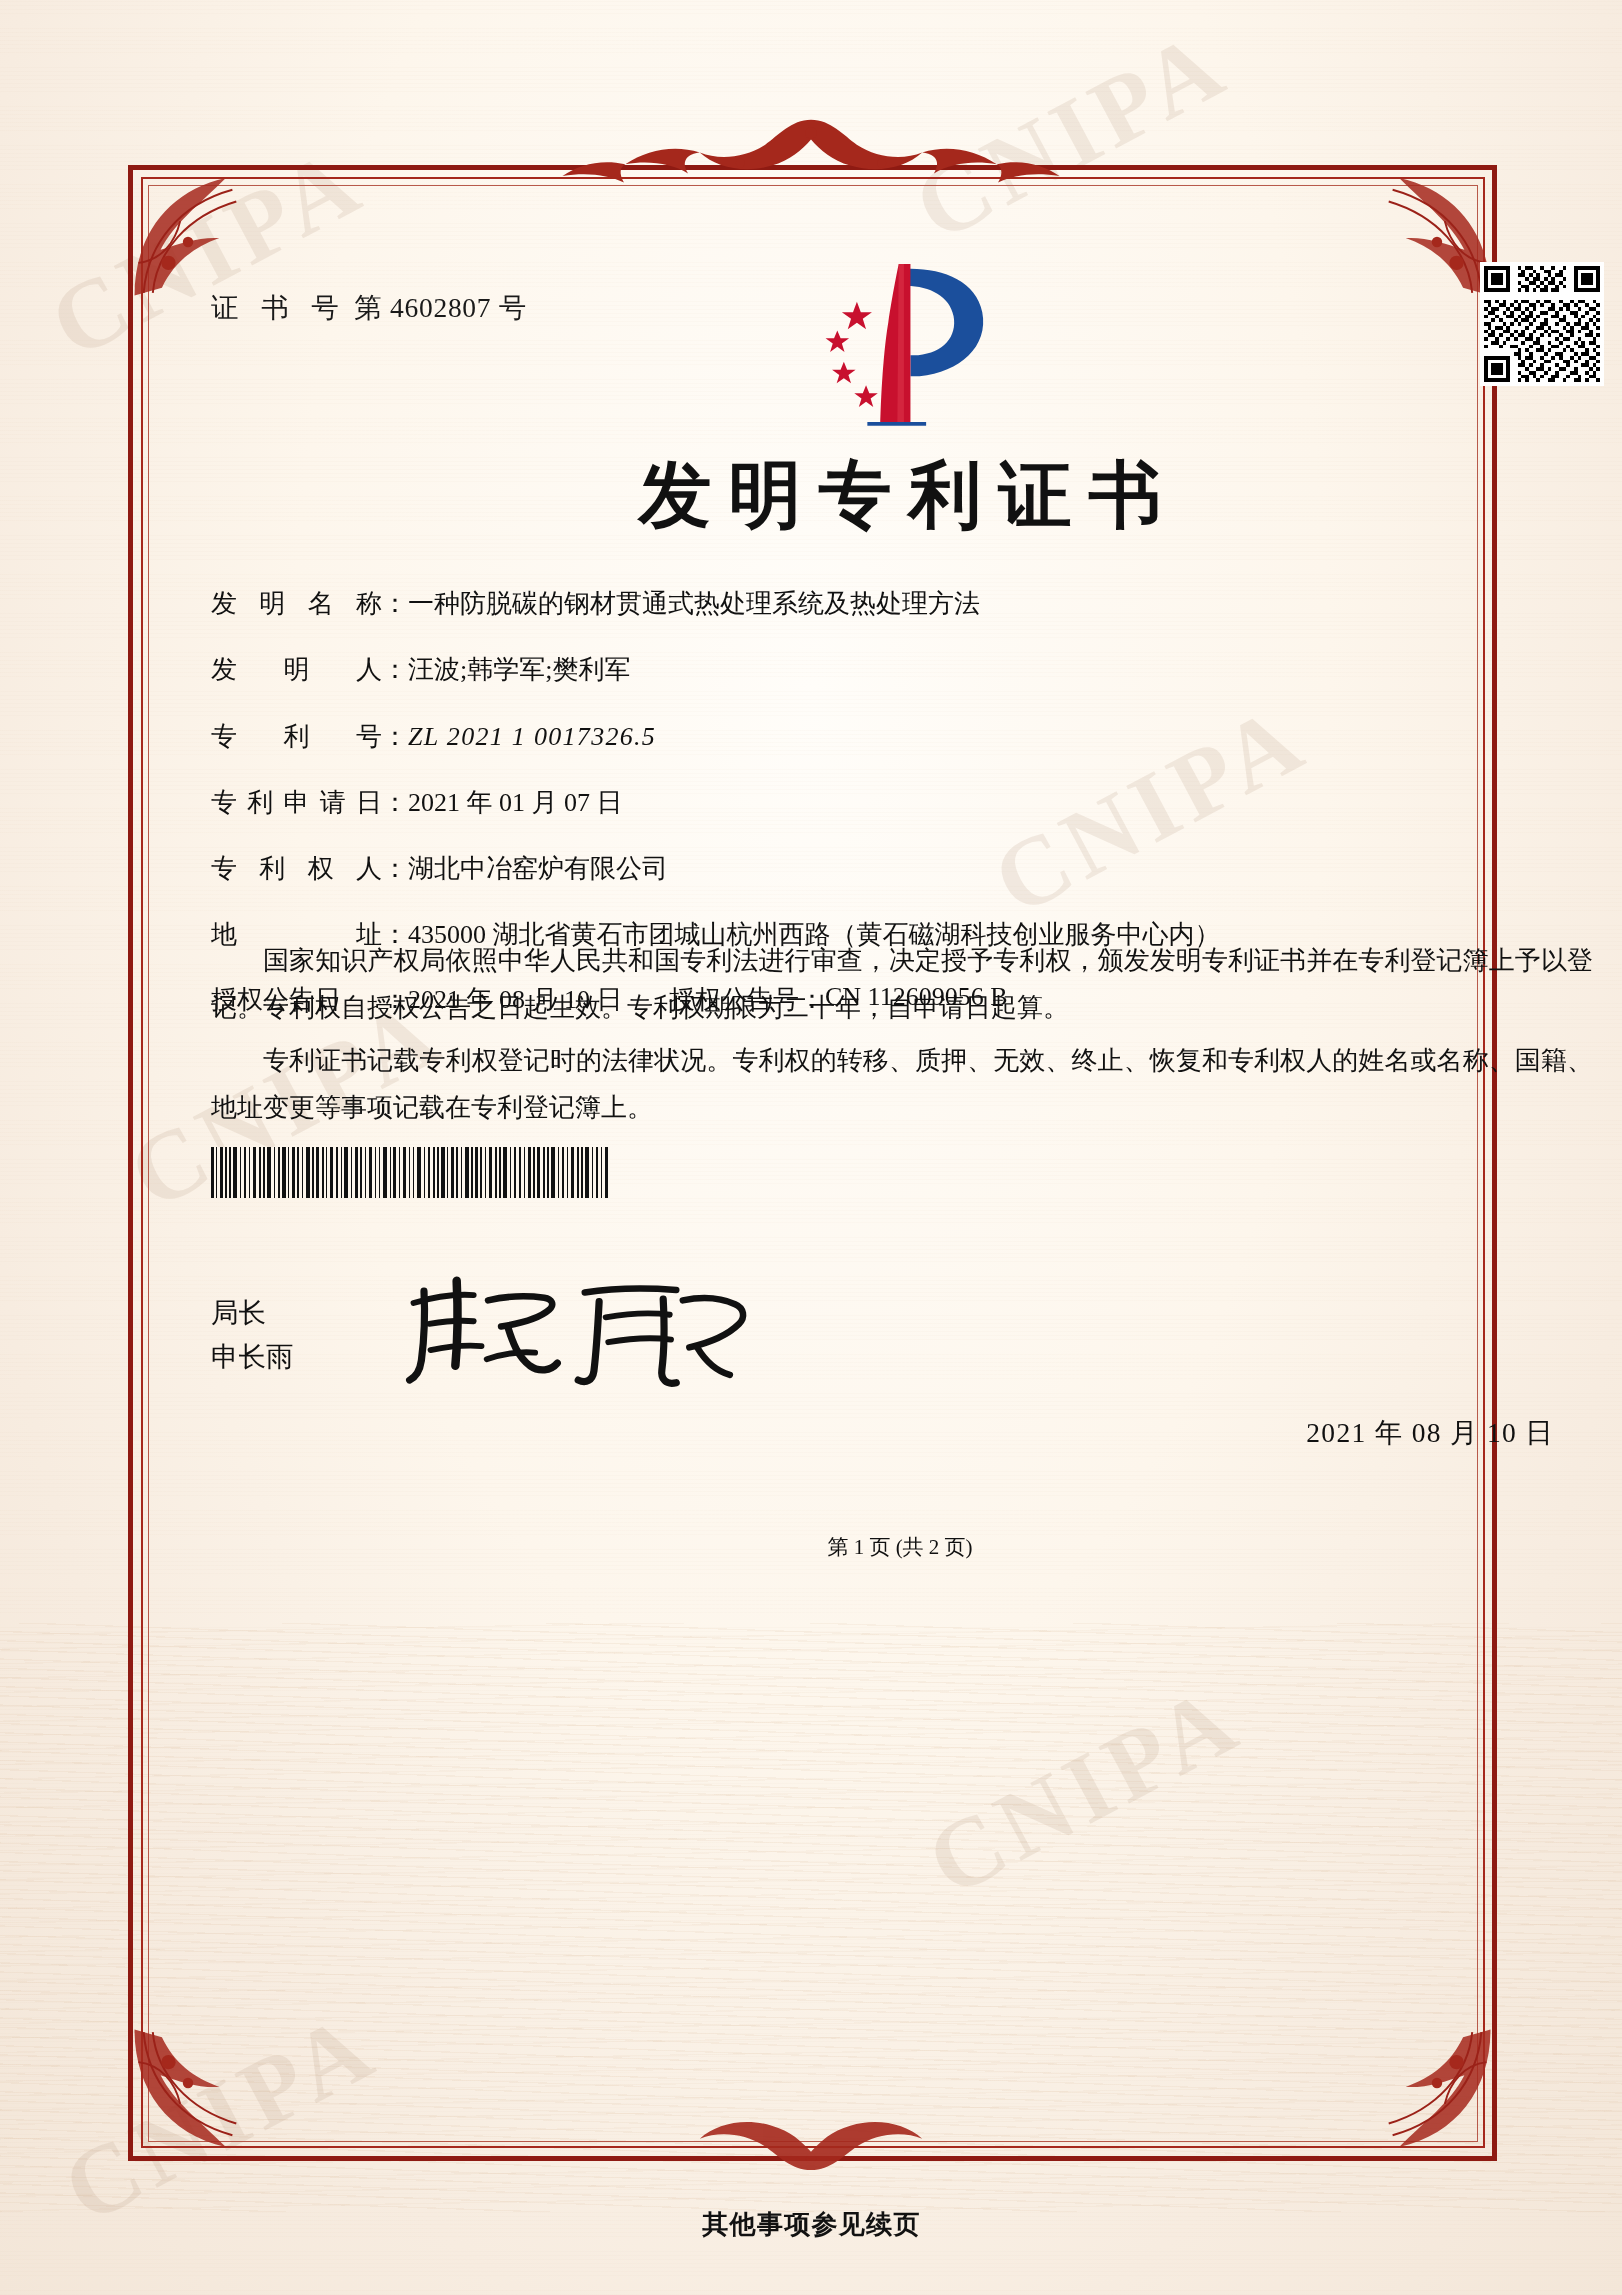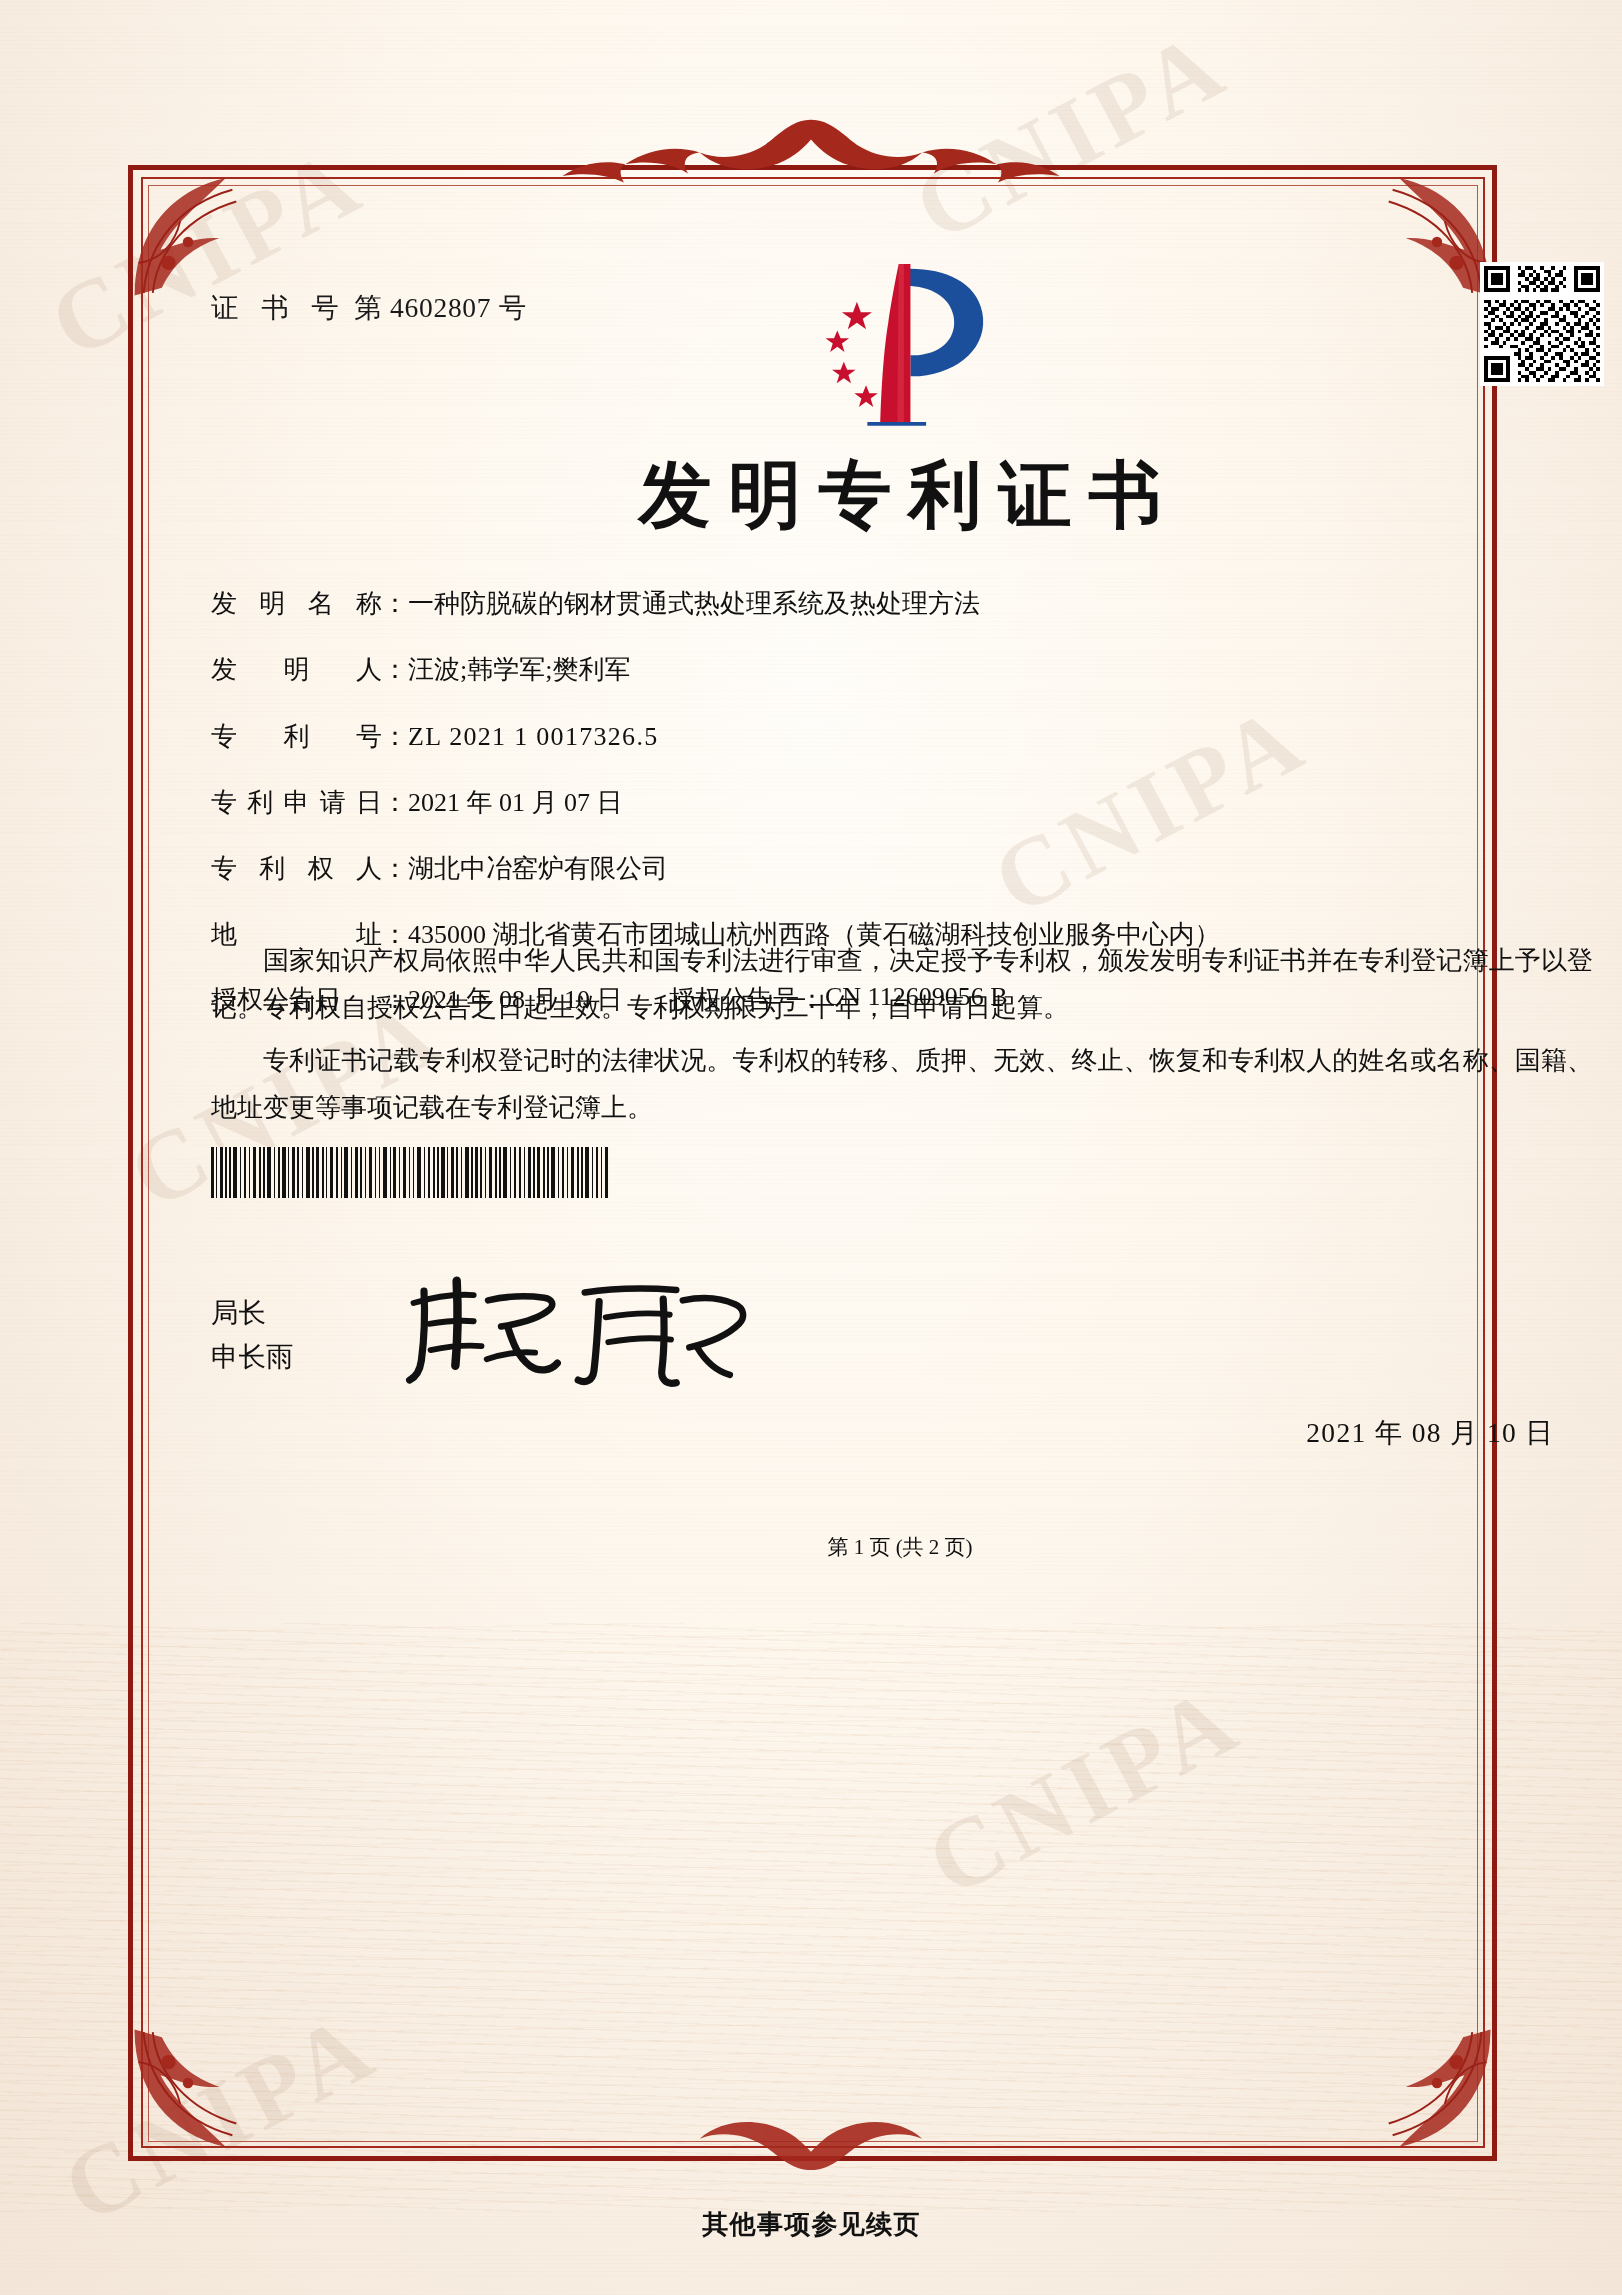--- a/index.html
+++ b/index.html
@@ -187,20 +187,21 @@
   .field-label .lbl {
     display: flex;
     justify-content: space-between;
     width: 171px;
   }
   .field-label .lbl span { display: inline-block; }
   .field-value { flex: 1; }
   .field-value.mono {
     font-family: "Liberation Serif", serif;
     letter-spacing: 1.3px;
+    font-style: italic;
   }
 
   .row-pubdate {
     display: flex;
     align-items: flex-start;
     font-size: 26px;
     color: #111;
     margin-top: 11.8px;
   }
   .pubdate-left { flex: 0 0 419px; display: flex; }

